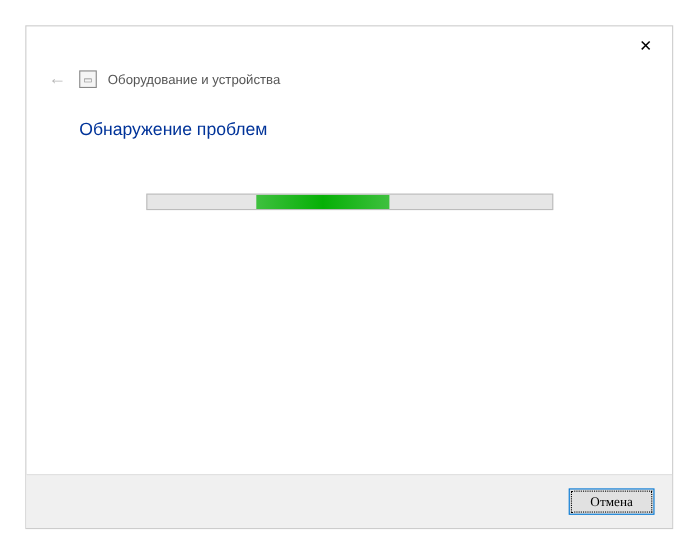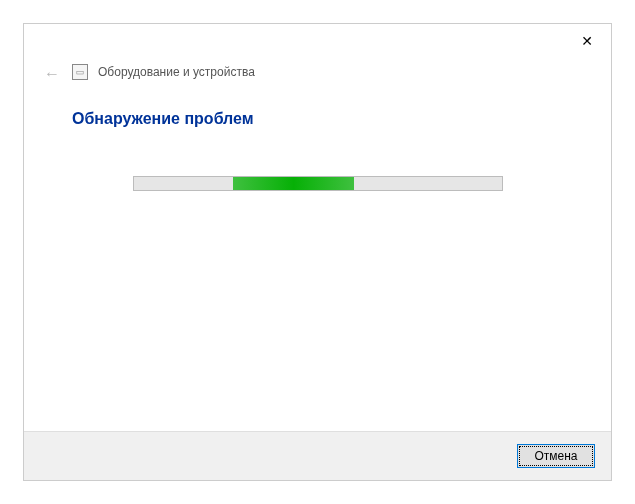--- a/index.html
+++ b/index.html
@@ -82,21 +82,21 @@
       color: #555;
       text-align: center;
     }
     .content {
       flex: 1;
       padding: 18px 48px 0 48px;
     }
     .heading {
       font-size: 16px;
       color: #003399;
-      font-weight: 700;
+      font-weight: 400;
       margin-bottom: 48px;
     }
     .progress-wrap {
       display: flex;
       justify-content: center;
       margin-top: 10px;
     }
     .progress-bar {
       width: 370px;
       height: 15px;
@@ -110,20 +110,21 @@
       top: 0;
       bottom: 0;
       background: linear-gradient(to right, #3fc03f, #06b006, #3fc03f);
     }
     .footer {
       border-top: 1px solid #dfdfdf;
       background: #f0f0f0;
       padding: 12px 16px;
       display: flex;
       justify-content: flex-end;
+      font-family: Liberation Serif, serif;
     }
     .cancel-btn {
       min-width: 78px;
       height: 24px;
       background: #e1e1e1;
       border: 1px solid #0078d7;
       outline: 1px dotted #000;
       outline-offset: -3px;
       font-size: 12px;
       color: #000;

